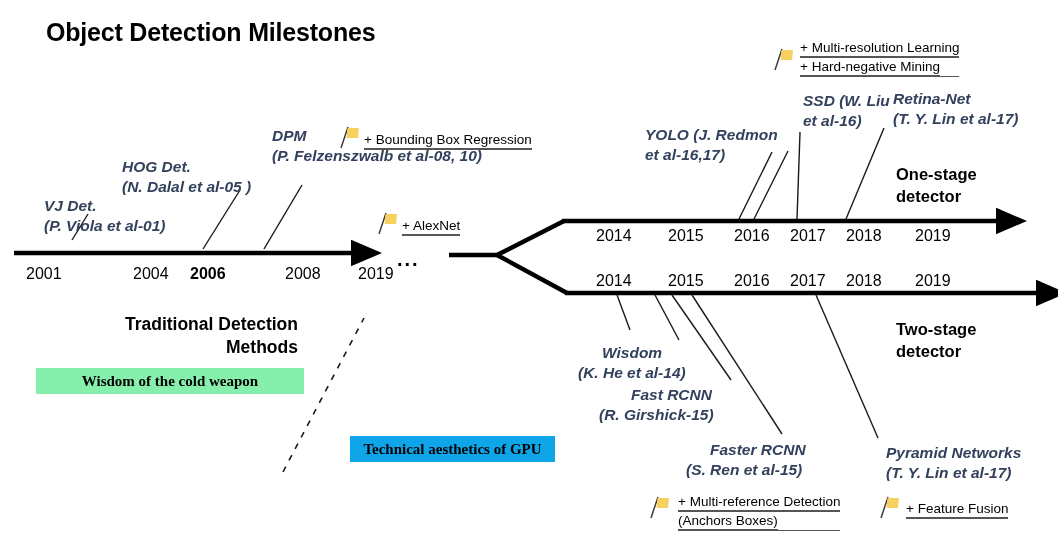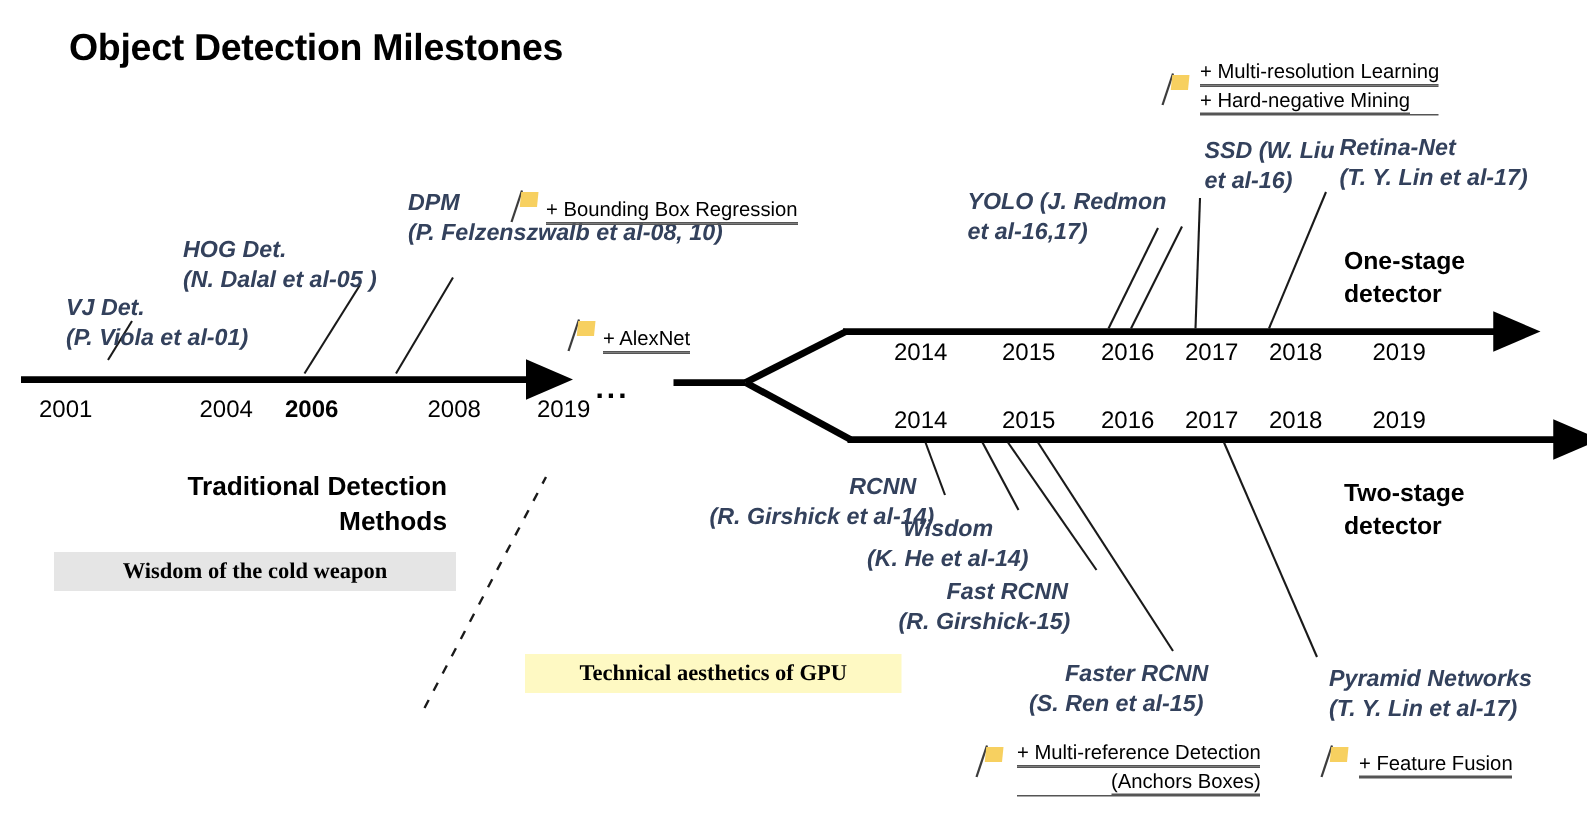--- a/index.html
+++ b/index.html
@@ -91,21 +91,21 @@
     color: #000000;
     line-height: 17px;
     white-space: nowrap;
   }
   .flagnote .txt span {
     display: inline-block;
     border-bottom: 1.3px solid #555555;
     padding-bottom: 0px;
   }
   .flagnote .txt .row { display: block; }
-  .flagnote .txt .row.ralign { text-align: right; }
+  .flagnote .txt .row.ralign { text-align: left; }
 
   .flagicon {
     position: absolute;
     width: 26px;
     height: 26px;
   }
 
   
   #ellipsis {
     font-size: 20px;
@@ -207,24 +207,20 @@
   <div class="abs ann" style="left:893px; top:89px;">
     <span class="l">Retina-Net</span>
     <span class="l">(T. Y. Lin et al-17)</span>
   </div>
 
   <div class="abs stage" style="left:896px; top:163px;">
     <span style="display:block;">One-stage</span>
     <span style="display:block;">detector</span>
   </div>
 
-  <div class="abs ann" style="left:473px; top:315px;">
-    <span class="l" style="text-align:right; padding-right:12px;">RCNN</span>
-    <span class="l">(R. Girshick et al-14)</span>
-  </div>
 
   <div class="abs ann" style="left:578px; top:343px;">
     <span class="l" style="padding-left:24px;">Wisdom</span>
     <span class="l">(K. He et al-14)</span>
   </div>
 
   <div class="abs ann" style="left:599px; top:385px;">
     <span class="l" style="padding-left:32px;">Fast RCNN</span>
     <span class="l">(R. Girshick-15)</span>
   </div>
@@ -243,23 +239,23 @@
     <span style="display:block;">Two-stage</span>
     <span style="display:block;">detector</span>
   </div>
 
   <div class="abs sect right-al" style="left:50px; top:313px; width:248px;">
     <span style="display:block;">Traditional Detection</span>
     <span style="display:block;">Methods</span>
   </div>
 
 
-  <div class="abs hlbox" style="left:36px; top:368px; width:268px; height:26px; background:#e5e5e5;">Wisdom of the cold weapon</div>
-
-  <div class="abs hlbox" style="left:350px; top:436px; width:251px; height:26px; background:#fef9c3;">Technical aesthetics of GPU</div>
+  <div class="abs hlbox" style="left:36px; top:368px; width:268px; height:26px; background:#86efac;">Wisdom of the cold weapon</div>
+
+  <div class="abs hlbox" style="left:350px; top:436px; width:205px; height:26px; background:#0ea5e9;">Technical aesthetics of GPU</div>
 
   <div class="abs flagnote" style="left:336px; top:128px;">
     <svg class="flagicon" style="left:0px; top:-3px;" viewBox="0 0 26 26" xmlns="http://www.w3.org/2000/svg">
       <line x1="5" y1="23" x2="12" y2="2" stroke="#3d3d3d" stroke-width="1.5"></line>
       <path d="M11.5,3 L23,3 L22,13 L10.5,13 Z" fill="#f7d060"></path>
     </svg>
     <div class="txt" style="margin-left:28px; padding-top:3px;">
       <span class="row"><span>+ Bounding Box Regression</span></span>
     </div>
   </div>

